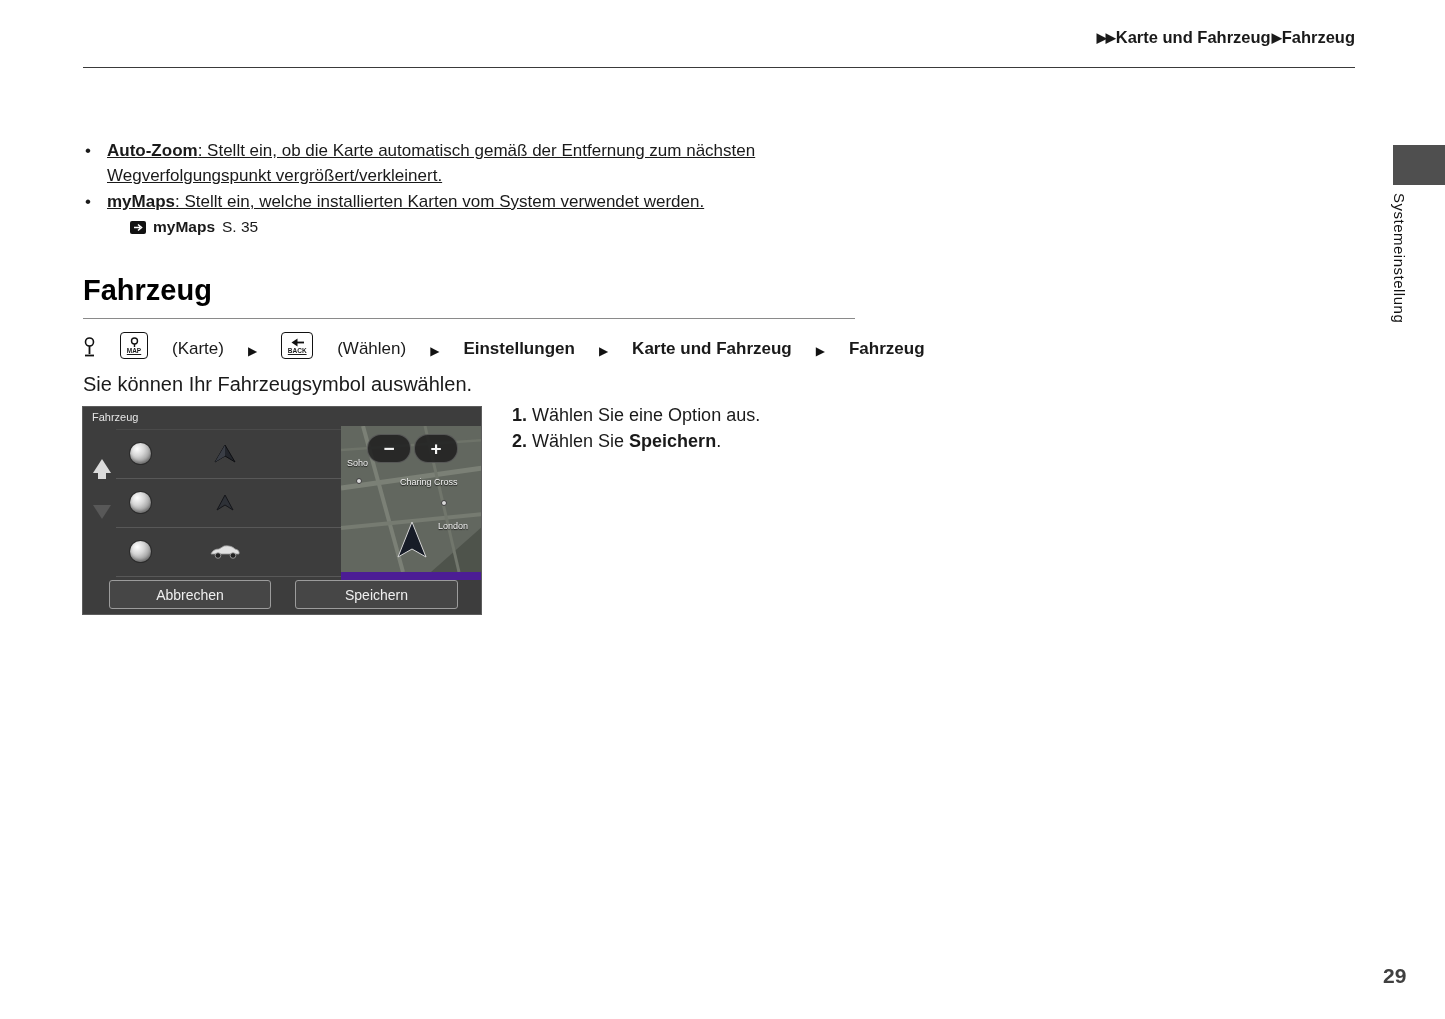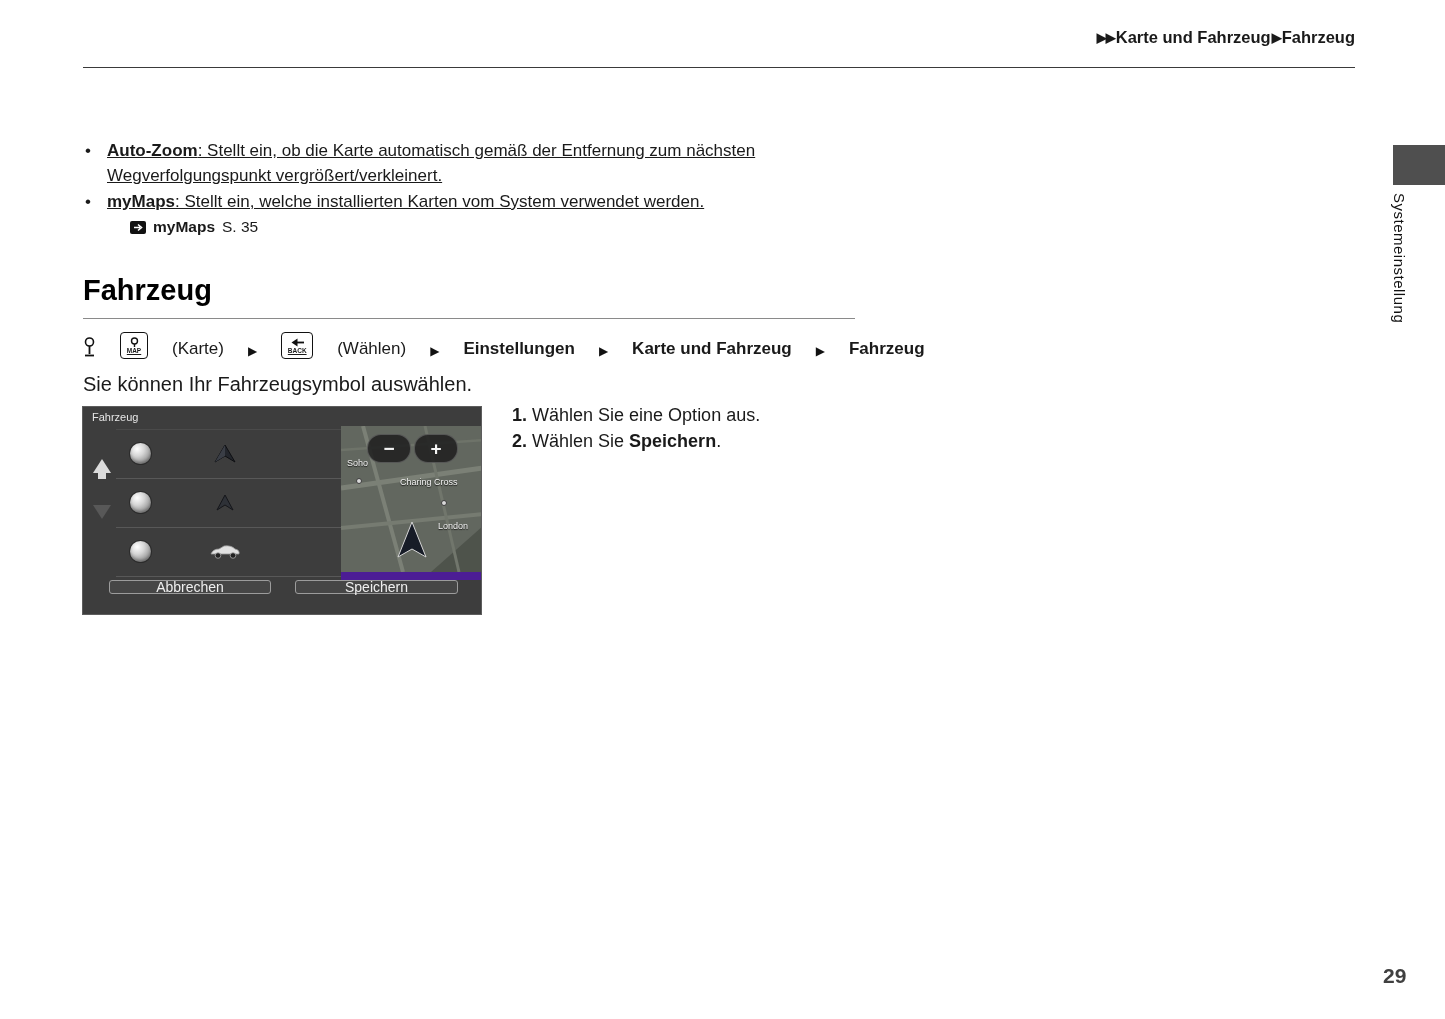--- a/index.html
+++ b/index.html
@@ -53,21 +53,21 @@
   .vicon{position:absolute;left:92px;top:9px;width:34px;height:30px;display:flex;
          align-items:center;justify-content:center;}
   
   .map{position:absolute;left:258px;top:19px;width:142px;height:154px;background:#4c1d95;overflow:hidden;}
   .maplabel{position:absolute;color:#f2f2f2;font-size:9px;text-shadow:0 1px 1px rgba(0,0,0,0.8);white-space:nowrap;}
   .zoomctl{position:absolute;left:284px;top:27px;display:flex;gap:3px;}
   .zoombtn{width:44px;height:29px;border-radius:14px;background:rgba(32,32,32,0.88);
            border:1px solid rgba(255,255,255,0.22);color:#f5f5f5;font-size:19px;font-weight:bold;
            display:flex;align-items:center;justify-content:center;box-sizing:border-box;}
   
-  .shotbtn{position:absolute;top:173px;width:162px;height:14px;background:#464646;
+  .shotbtn{position:absolute;top:173px;width:162px;height:29px;background:#464646;
            border:1px solid #9c9c9c;border-radius:3px;color:#efefef;font-size:14px;
            display:flex;align-items:center;justify-content:center;box-sizing:border-box;}
   .shotbtn.cancel{left:26px;}
   .shotbtn.save{left:212px;width:163px;}
   
   .steps{position:absolute;left:512px;top:402px;font-size:18px;line-height:26px;}
   
   .pagenum{position:absolute;left:1383px;top:964px;font-size:21px;font-weight:bold;color:#404040;}
 </style>
 </head>

